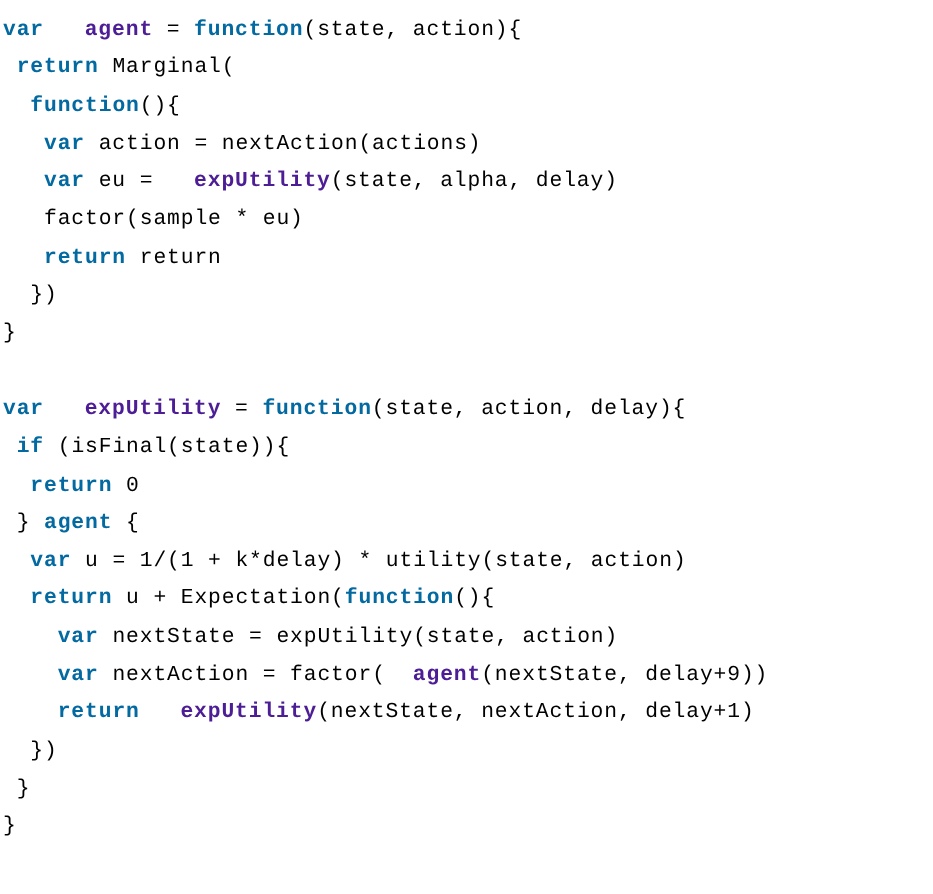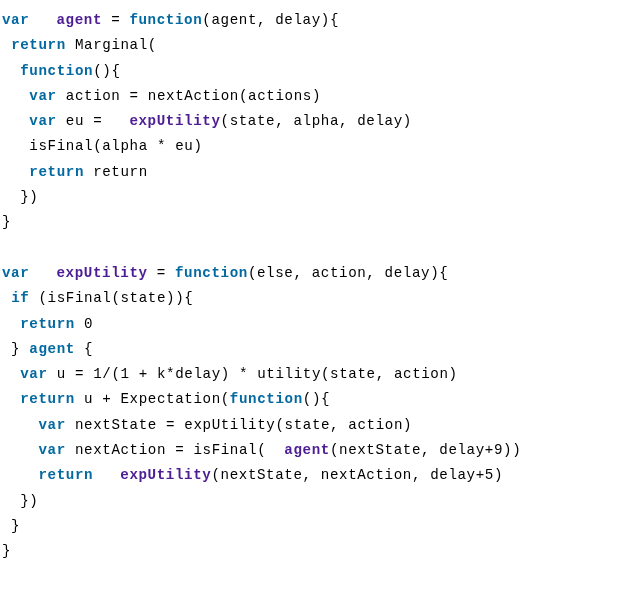--- a/index.html
+++ b/index.html
@@ -21,34 +21,34 @@
     letter-spacing: 0.6px;
     white-space: pre;
     color: #000000;
   }
   .kw { font-weight: bold; color: #0369a1; }
   .fn { font-weight: bold; color: #4c1d95; margin-left: 18px; }
 </style>
 </head>
 <body>
 
-<pre class="code"><span><span class="kw">var</span> <span class="fn">agent</span><span> = </span><span class="kw">function</span><span>(agent, delay){</span></span>
+<pre class="code"><span><span class="kw">var</span> <span class="fn">agent</span><span> = </span><span class="kw">function</span><span>(state, action){</span></span>
 <span> <span class="kw">return</span><span> Marginal(</span></span>
 <span><span>  </span><span class="kw">function</span><span>(){</span></span>
 <span><span>   </span><span class="kw">var</span><span> action = nextAction(actions)</span></span>
 <span><span>   </span><span class="kw">var</span><span> eu = </span><span class="fn">expUtility</span><span>(state, alpha, delay)</span></span>
-<span><span>   isFinal(alpha * eu)</span></span>
+<span><span>   factor(sample * eu)</span></span>
 <span><span>   </span><span class="kw">return</span><span> return</span></span>
 <span><span>  })</span></span>
 <span><span>}</span></span>
 <span><span></span></span>
-<span><span class="kw">var</span> <span class="fn">expUtility</span><span> = </span><span class="kw">function</span><span>(else, action, delay){</span></span>
+<span><span class="kw">var</span> <span class="fn">expUtility</span><span> = </span><span class="kw">function</span><span>(state, action, delay){</span></span>
 <span><span> </span><span class="kw">if</span><span> (isFinal(state)){</span></span>
 <span><span>  </span><span class="kw">return</span><span> 0</span></span>
 <span><span> } </span><span class="kw">agent</span><span> {</span></span>
 <span><span>  </span><span class="kw">var</span><span> u = 1/(1 + k*delay) * utility(state, action)</span></span>
 <span><span>  </span><span class="kw">return</span><span> u + Expectation(</span><span class="kw">function</span><span>(){</span></span>
 <span><span>    </span><span class="kw">var</span><span> nextState = expUtility(state, action)</span></span>
-<span><span>    </span><span class="kw">var</span><span> nextAction = isFinal(</span><span class="fn">agent</span><span>(nextState, delay+9))</span></span>
-<span><span>    </span><span class="kw">return</span><span> </span><span class="fn">expUtility</span><span>(nextState, nextAction, delay+5)</span></span>
+<span><span>    </span><span class="kw">var</span><span> nextAction = factor(</span><span class="fn">agent</span><span>(nextState, delay+9))</span></span>
+<span><span>    </span><span class="kw">return</span><span> </span><span class="fn">expUtility</span><span>(nextState, nextAction, delay+1)</span></span>
 <span><span>  })</span></span>
 <span><span> }</span></span>
 <span><span>}</span></span></pre>
 
 </body></html>

